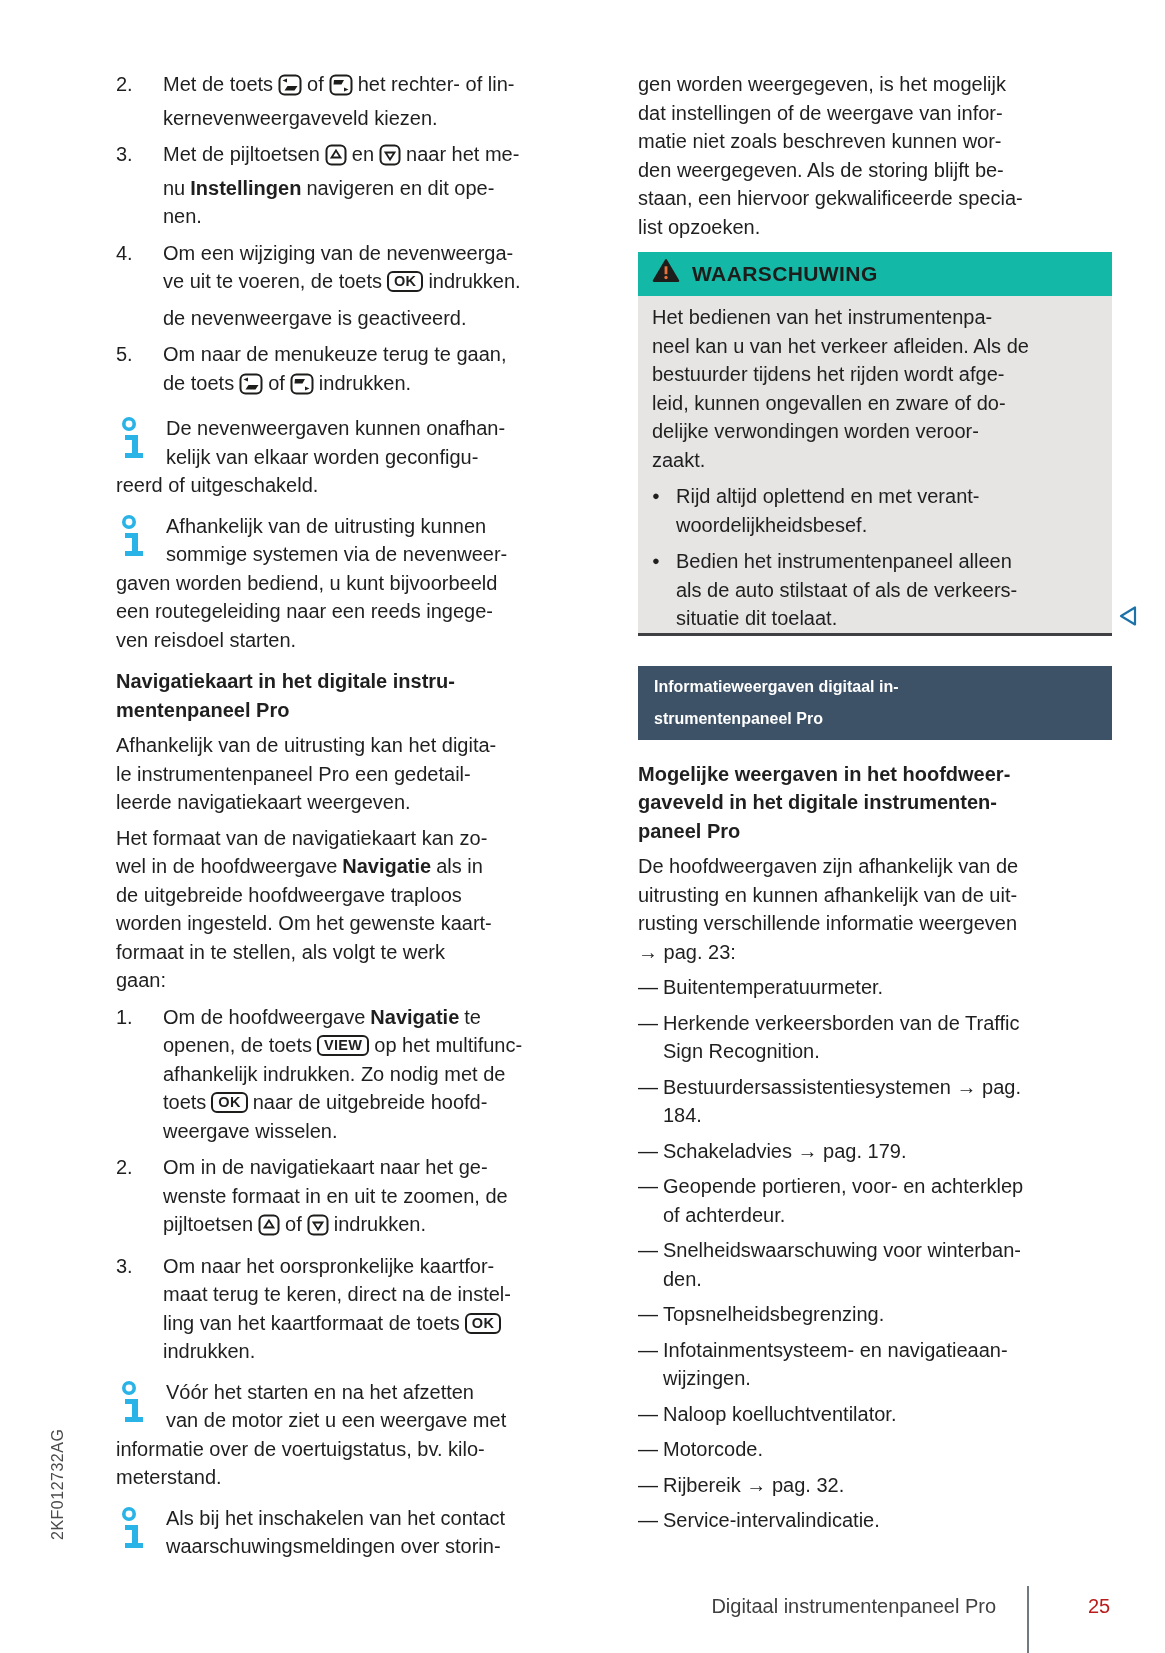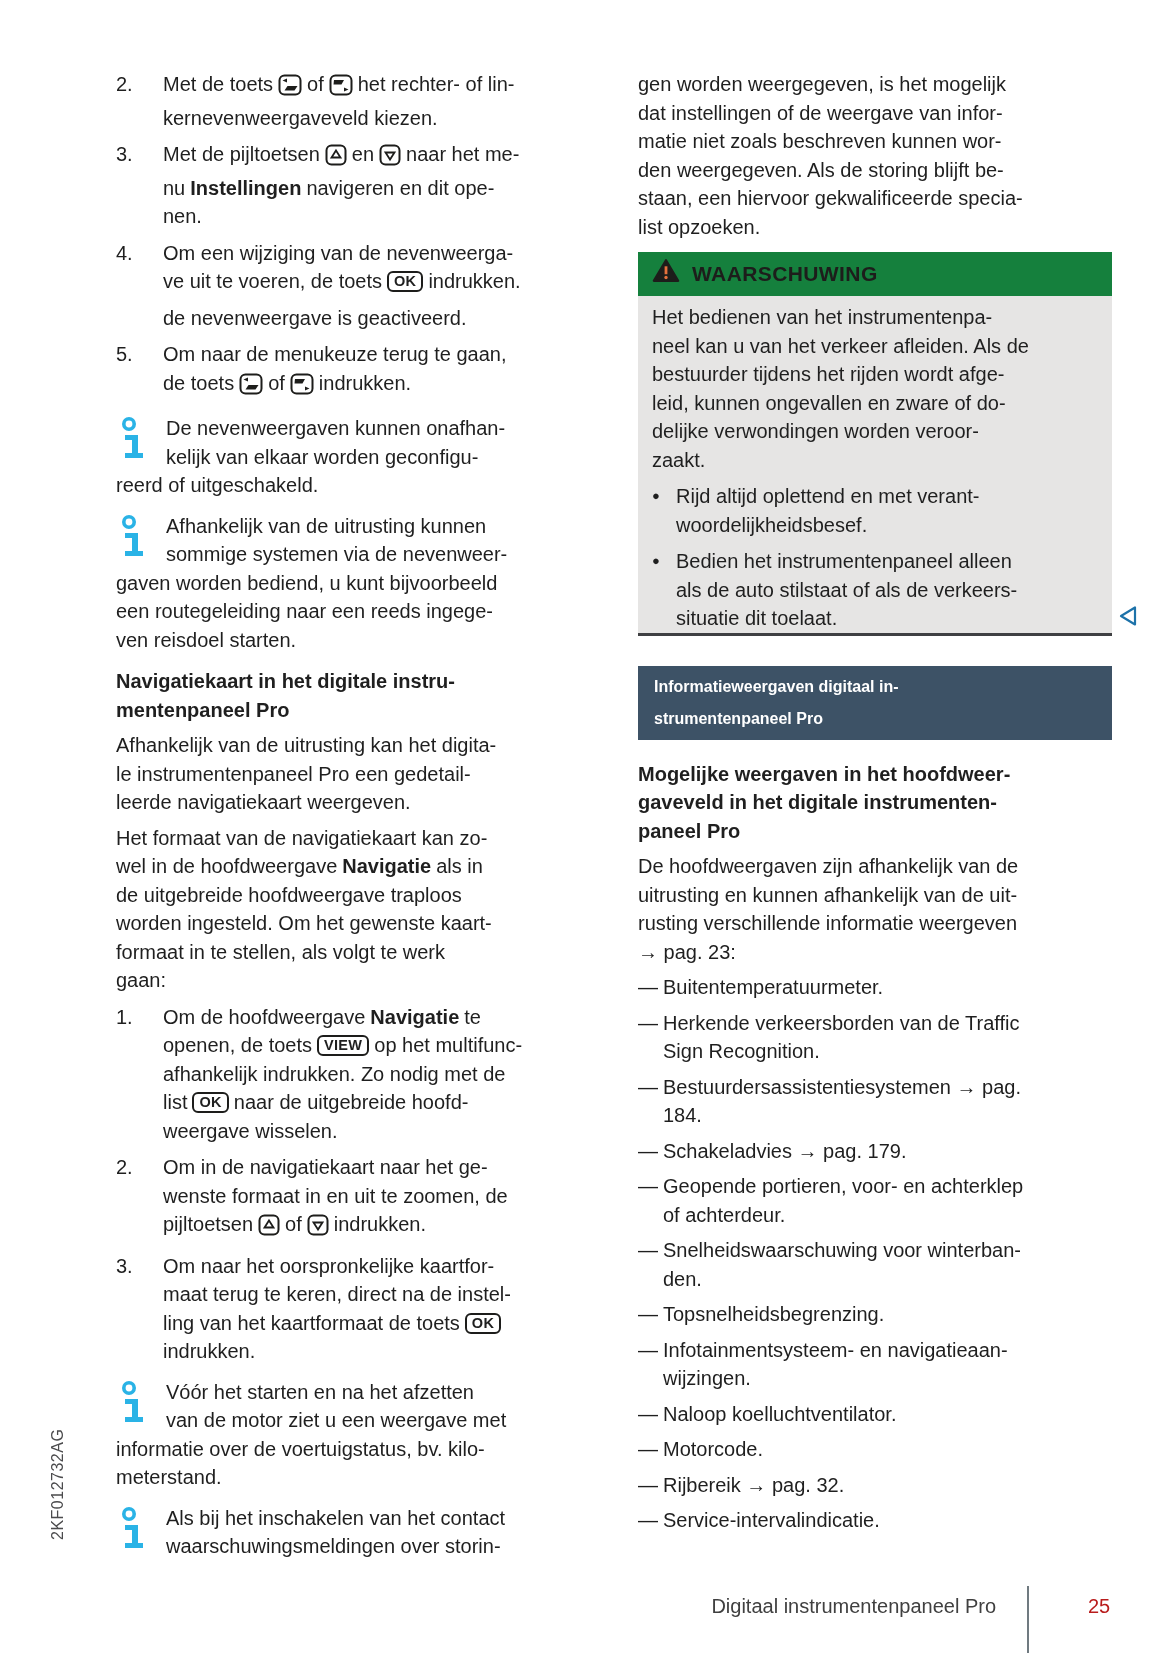--- a/index.html
+++ b/index.html
@@ -15,21 +15,21 @@
   .num{width:47px;flex:none;}
   .note{margin-top:12px;}
   .iicon{float:left;margin:3px 17px 0 3px;width:30px;height:44px;}
   .lhead{font-weight:bold;margin-top:13px;}
   .para{margin-top:7px;}
   .bi{font-weight:bold;margin:8px 5px;}
   .ikey{display:inline-block;vertical-align:-5px;margin:0 5px;}
   .kpill{display:inline-block;border:2px solid #1d1d1b;border-radius:6px;padding:0 5px;margin:0 5px;
          font-weight:bold;font-size:14.5px;line-height:17px;vertical-align:2px;letter-spacing:0.3px;}
   .warnbox{position:relative;margin-top:11px;border-bottom:3px solid #3f4043;}
-  .warnhead{background:#15803d;height:44px;display:flex;align-items:center;padding-left:14px;
+  .warnhead{background:#14b8a6;height:44px;display:flex;align-items:center;padding-left:14px;
             font-weight:bold;font-size:21px;color:#1d1d1b;letter-spacing:0.4px;}
   .warnhead .tri{margin-right:12px;display:inline-block;}
   .warnbody{background:#e6e5e4;padding:7px 14px 0;}
   .bitem{display:flex;margin-top:8px;}
   .bmark{width:24px;flex:none;font-size:13px;line-height:28.5px;}
   .backtri{position:absolute;right:-26px;bottom:-2px;}
   .secbox{background:#3d5266;color:#ffffff;font-weight:bold;font-size:16px;line-height:32px;
           padding:5px 16px;margin-top:30px;}
   .subhead{font-weight:bold;margin-top:20px;}
   .ditem{display:flex;margin-top:7px;}
@@ -148,21 +148,21 @@
       <div class="ln">formaat in te stellen, als volgt te werk</div>
       <div class="ln">gaan:</div>
     </div>
 
     <div class="li">
       <span class="num">1.</span>
       <div class="li-body">
         <div class="ln"><span>Om de hoofdweergave</span><span class="bi">Navigatie</span><span>te</span></div>
         <div class="ln"><span>openen, de toets</span><span class="kpill">VIEW</span><span>op het multifunc-</span></div>
         <div class="ln">afhankelijk indrukken. Zo nodig met de</div>
-        <div class="ln"><span>list</span><span class="kpill">OK</span><span>naar de uitgebreide hoofd-</span></div>
+        <div class="ln"><span>toets</span><span class="kpill">OK</span><span>naar de uitgebreide hoofd-</span></div>
         <div class="ln">weergave wisselen.</div>
       </div>
     </div>
 
     <div class="li">
       <span class="num">2.</span>
       <div class="li-body">
         <div class="ln">Om in de navigatiekaart naar het ge-</div>
         <div class="ln">wenste formaat in en uit te zoomen, de</div>
         <div class="ln"><span>pijltoetsen</span><span class="ikey"><svg width="22" height="22" viewBox="0 0 22 22">

